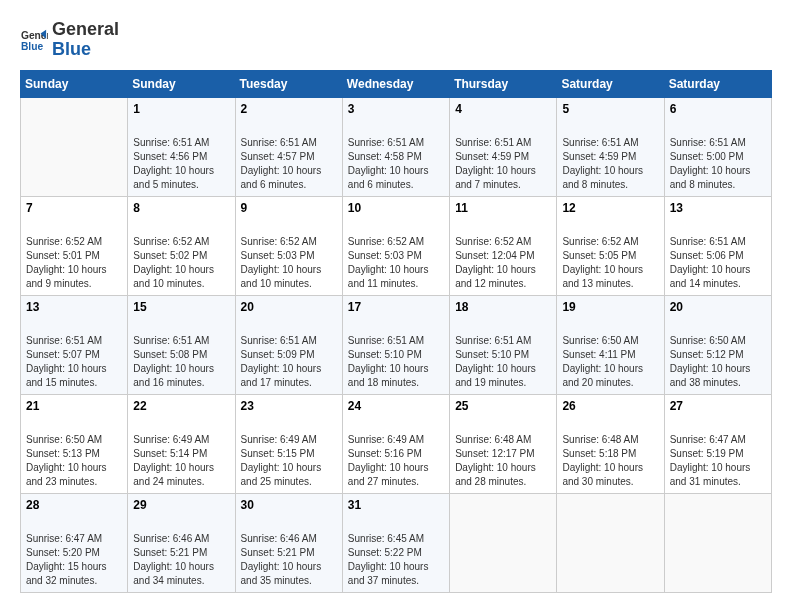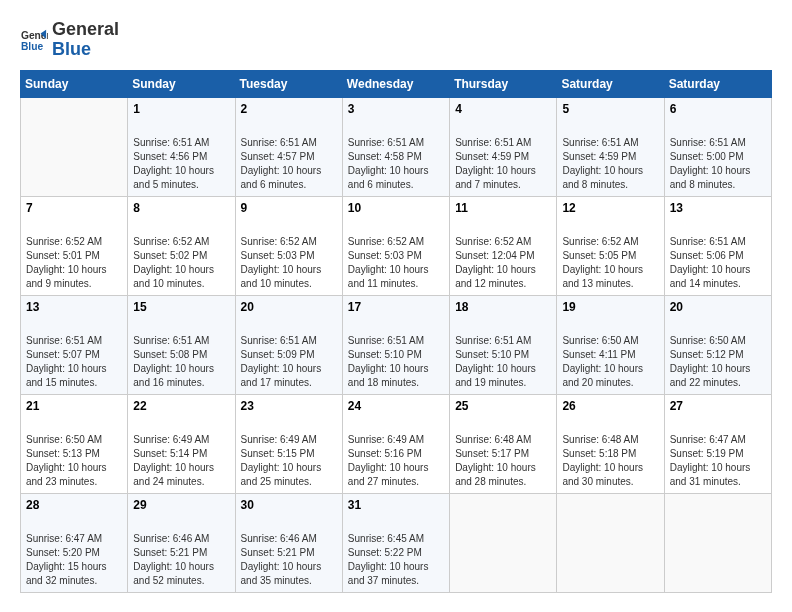--- a/index.html
+++ b/index.html
@@ -278,21 +278,21 @@
             <div>Sunrise: 6:50 AM</div>
             <div>Sunset: 4:11 PM</div>
             <div>Daylight: 10 hours and 20 minutes.</div>
           </div>
         </td>
         <td>
           <span class="day-number">20</span>
           <div class="day-info">
             <div>Sunrise: 6:50 AM</div>
             <div>Sunset: 5:12 PM</div>
-            <div>Daylight: 10 hours and 22 minutes.</div>
+            <div>Daylight: 10 hours and 38 minutes.</div>
           </div>
         </td>
       </tr>
       <tr>
         <td>
           <span class="day-number">21</span>
           <div class="day-info">
             <div>Sunrise: 6:50 AM</div>
             <div>Sunset: 5:13 PM</div>
             <div>Daylight: 10 hours and 23 minutes.</div>
@@ -319,21 +319,21 @@
           <div class="day-info">
             <div>Sunrise: 6:49 AM</div>
             <div>Sunset: 5:16 PM</div>
             <div>Daylight: 10 hours and 27 minutes.</div>
           </div>
         </td>
         <td>
           <span class="day-number">25</span>
           <div class="day-info">
             <div>Sunrise: 6:48 AM</div>
-            <div>Sunset: 5:17 PM</div>
+            <div>Sunset: 12:17 PM</div>
             <div>Daylight: 10 hours and 28 minutes.</div>
           </div>
         </td>
         <td>
           <span class="day-number">26</span>
           <div class="day-info">
             <div>Sunrise: 6:48 AM</div>
             <div>Sunset: 5:18 PM</div>
             <div>Daylight: 10 hours and 30 minutes.</div>
           </div>
@@ -354,21 +354,21 @@
             <div>Sunrise: 6:47 AM</div>
             <div>Sunset: 5:20 PM</div>
             <div>Daylight: 15 hours and 32 minutes.</div>
           </div>
         </td>
         <td>
           <span class="day-number">29</span>
           <div class="day-info">
             <div>Sunrise: 6:46 AM</div>
             <div>Sunset: 5:21 PM</div>
-            <div>Daylight: 10 hours and 52 minutes.</div>
+            <div>Daylight: 10 hours and 34 minutes.</div>
           </div>
         </td>
         <td>
           <span class="day-number">30</span>
           <div class="day-info">
             <div>Sunrise: 6:46 AM</div>
             <div>Sunset: 5:21 PM</div>
             <div>Daylight: 10 hours and 35 minutes.</div>
           </div>
         </td>

